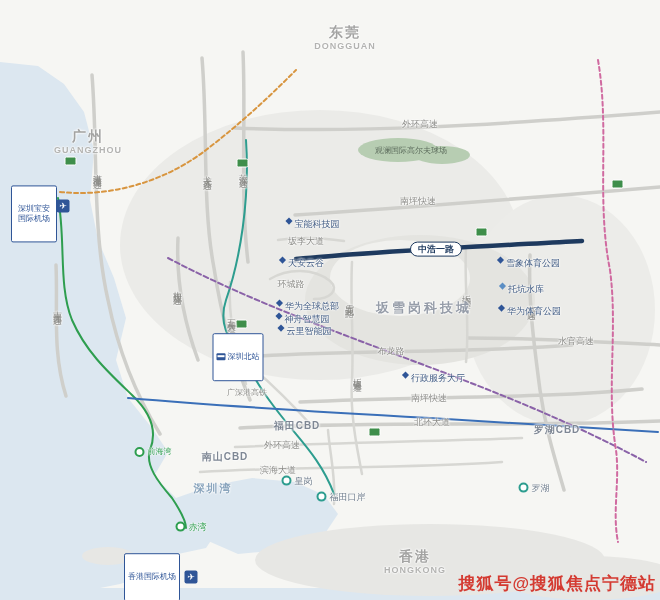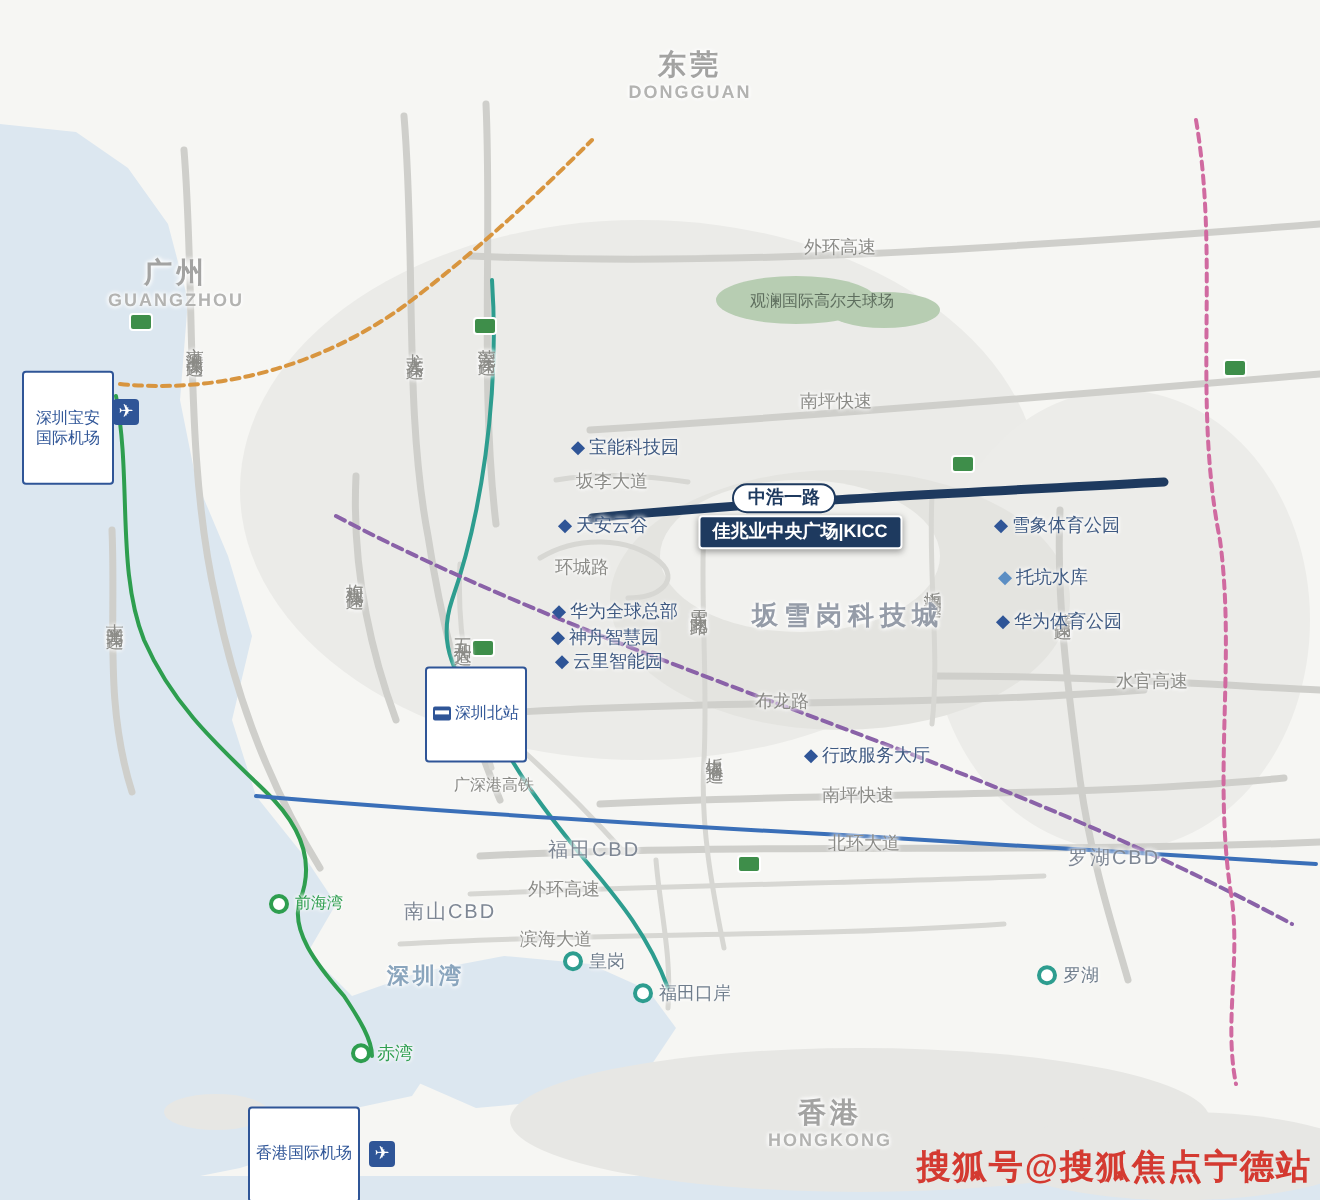--- a/index.html
+++ b/index.html
@@ -5,29 +5,29 @@
   html,body{margin:0;padding:0;background:#fff;}
   .map{position:relative;width:660px;height:600px;overflow:hidden;background:#f6f6f3;
        font-family:"Liberation Sans","DejaVu Sans",sans-serif;}
   .map svg{position:absolute;left:0;top:0;}
   .lab{position:absolute;transform:translate(-50%,-50%);white-space:nowrap;color:#8b8b87;
        font-size:9px;line-height:1.2;
        text-shadow:0 0 2px #fff,0 0 2px #fff,0 0 3px #fff;}
   .v{writing-mode:vertical-rl;text-orientation:upright;letter-spacing:1.5px;}
   .city{color:#a3a3a2;font-weight:700;font-size:14px;text-align:center;letter-spacing:2px;}
   .city .en{display:block;font-size:9px;letter-spacing:1px;color:#b3b3b1;font-weight:700;}
-  .poi{color:#3f5a82;display:flex;align-items:center;gap:3px;}
+  .poi{color:#3f5a82;display:flex;gap:3px;}
   .poi .d{width:5px;height:5px;background:#2f5597;transform:rotate(45deg);flex:none;}
   .poi .d.water{background:#5b8ec4;}
-  .cbd{color:#7e8794;font-weight:400;font-size:10px;letter-spacing:1px;}
+  .cbd{color:#7e8794;font-weight:700;font-size:10px;letter-spacing:1px;}
   .area{color:#959ca8;font-weight:700;font-size:13px;letter-spacing:3px;}
   .bay{color:#8aa5bd;font-weight:700;font-size:11px;letter-spacing:2px;}
   .golf-label{color:#5e6e5e;font-size:8px;text-shadow:none;}
   .pill{background:#fff;border:1px solid #1e3a5f;color:#1e3a5f;border-radius:8px;
-        padding:1px 7px;font-weight:700;text-shadow:none;}
+        padding:1px 7px;font-weight:700;text-shadow:none;margin-left:44px;}
   .kicc{background:#1e3a5f;color:#fff;border:1px solid #fff;border-radius:2px;padding:2px 6px;
         font-weight:700;text-shadow:none;box-shadow:0 1px 3px rgba(0,0,0,.35);}
   .stn{background:#fff;border:1px solid #2f5597;color:#2f5597;font-size:8px;padding:18px 3px;
        display:flex;align-items:center;gap:2px;text-shadow:none;border-radius:2px;}
   .stn2{display:block;white-space:normal;width:38px;text-align:center;}
   .plane{width:13px;height:13px;background:#2f5597;color:#fff;border-radius:2px;display:flex;
          align-items:center;justify-content:center;font-size:9px;text-shadow:none;}
   .train{width:9px;height:7px;background:#2f5597;border-radius:1px;flex:none;position:relative;}
   .train:after{content:"";position:absolute;left:1px;top:2px;width:7px;height:2px;background:#fff;}
   .mlab{display:flex;align-items:center;gap:3px;color:#6f7d8c;}
@@ -176,21 +176,20 @@
     <span class="d"></span>
     <span>华为体育公园</span>
   </div>
   <div class="lab poi" style="left:434px;top:378px">
     <span class="d"></span>
     <span>行政服务大厅</span>
   </div>
   <div class="lab golf-label" style="left:411px;top:151px">观澜国际高尔夫球场</div>
 
   <div class="lab pill" style="left:392px;top:249px">中浩一路</div>
-  <div class="lab kicc" style="left:400px;top:266px">佳兆业中央广场|KICC</div>
   <div class="lab area" style="left:424px;top:308px">坂雪岗科技城</div>
 
   <div class="lab cbd" style="left:297px;top:426px">福田CBD</div>
   <div class="lab cbd" style="left:225px;top:457px">南山CBD</div>
   <div class="lab cbd" style="left:557px;top:430px">罗湖CBD</div>
 
   <div class="lab stn" style="left:238px;top:357px">
     <span class="train"></span>
     <span>深圳北站</span>
   </div>

